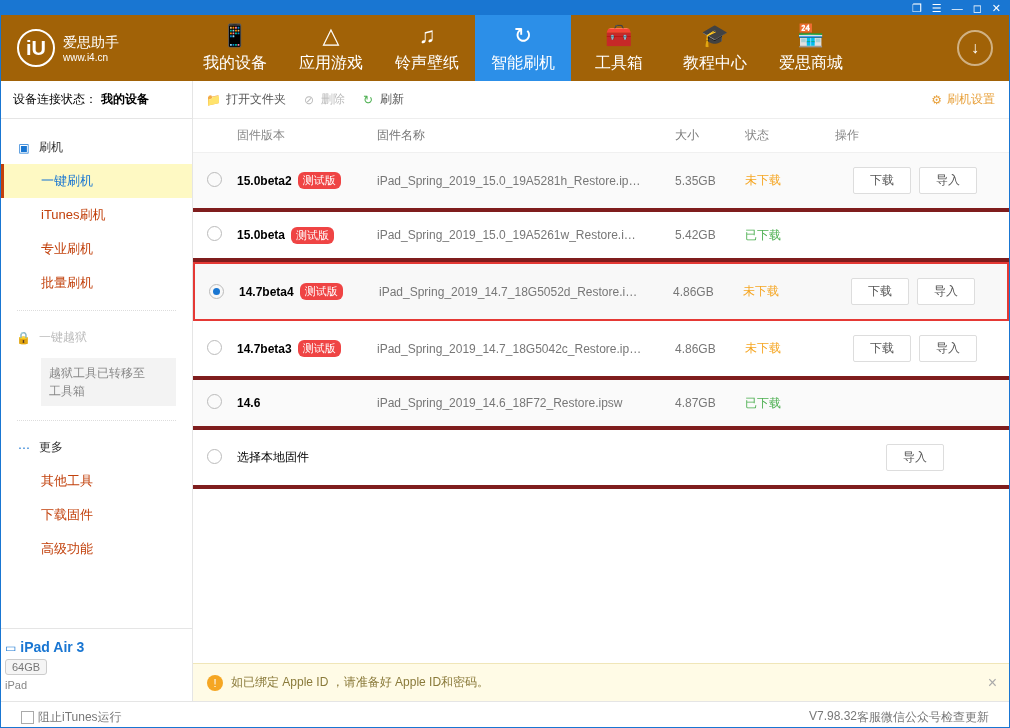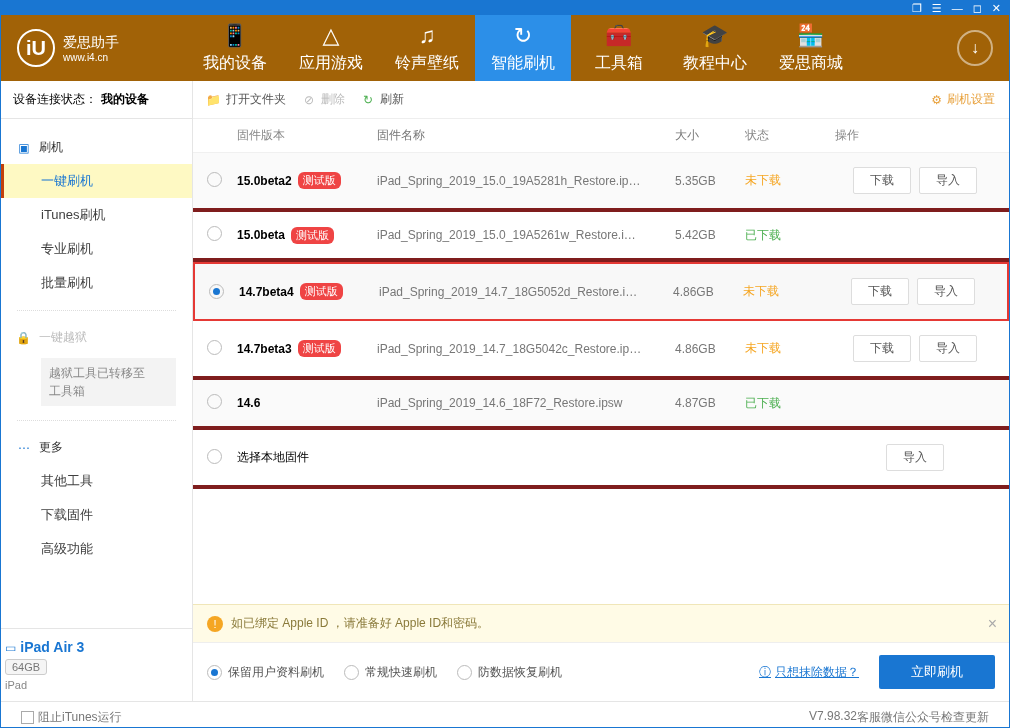--- a/index.html
+++ b/index.html
@@ -19,21 +19,21 @@
 .nav-item .label{font-size:16px}
 .dl-btn{width:36px;height:36px;border:2px solid rgba(255,255,255,.5);border-radius:50%;display:flex;align-items:center;justify-content:center;color:#fff;margin-left:auto;font-size:16px}
 .body{display:flex;height:620px}
 .sidebar{width:192px;border-right:1px solid #e5e5e5;display:flex;flex-direction:column}
 .conn-status{height:38px;display:flex;align-items:center;padding:0 12px;border-bottom:1px solid #e5e5e5;font-size:12px}
 .conn-status b{margin-left:4px}
 .side-menu{flex:1;overflow-y:auto;padding-top:6px}
 .side-group{padding:6px 0}
 .side-head{display:flex;align-items:center;gap:8px;padding:8px 16px;color:#333;font-size:13px}
 .side-head .ic{width:14px;height:14px;display:inline-flex;align-items:center;justify-content:center;color:#1976d2}
-.side-sub{padding:8px 16px 8px 40px;color:#404040;cursor:pointer;font-size:13px}
+.side-sub{padding:8px 16px 8px 40px;color:#c2410c;cursor:pointer;font-size:13px}
 .side-sub.active{background:#fef9c3;color:#1976d2;border-left:3px solid #c2410c;padding-left:37px}
 .side-note{margin:4px 16px 4px 40px;background:#f3f3f3;color:#888;padding:6px 8px;font-size:12px;line-height:1.5}
 .side-divider{border-top:1px dotted #ddd;margin:4px 16px}
 .bottom-checks{border-top:1px solid #e5e5e5;padding:10px 12px;display:flex;gap:16px;align-items:center}
 .device-info{border-top:1px solid #e5e5e5;padding:10px 4px}
 .device-info .name{color:#1976d2;font-weight:bold;font-size:14px}
 .device-info .badge{display:inline-block;border:1px solid #ccc;background:#f5f5f5;color:#777;padding:1px 6px;border-radius:3px;font-size:11px;margin-top:4px}
 .device-info .type{color:#888;font-size:11px;margin-top:4px}
 .main{flex:1;display:flex;flex-direction:column}
 .toolbar{height:38px;display:flex;align-items:center;padding:0 14px;border-bottom:1px solid #eee;gap:16px}
@@ -265,39 +265,20 @@
         <div class="col-ops">
             <button class="btn">导入</button>
           </div>
       </div>
     </div>
     <div class="warning-bar">
       <span class="warn-ic">!</span>
       <span>如已绑定 Apple ID ，请准备好 Apple ID和密码。</span>
       <span class="close">×</span>
     </div>
-    <div class="action-bar">
-      <label class="radio-opt">
-          <span class="radio checked"></span>
-          <span>保留用户资料刷机</span>
-        </label>
-      <label class="radio-opt">
-          <span class="radio"></span>
-          <span>常规快速刷机</span>
-        </label>
-      <label class="radio-opt">
-          <span class="radio"></span>
-          <span>防数据恢复刷机</span>
-        </label>
-      <a class="link">
-          <span>ⓘ</span>
-          <span>只想抹除数据？</span>
-        </a>
-      <button class="flash-btn">立即刷机</button>
-    </div>
   </div>
 </div>
 
 <div class="statusbar">
   <label><span class="checkbox"></span><span>阻止iTunes运行</span></label>
   <div class="right">
     <span>V7.98.32</span>
     <span>客服</span>
     <span>微信公众号</span>
     <span>检查更新</span>

